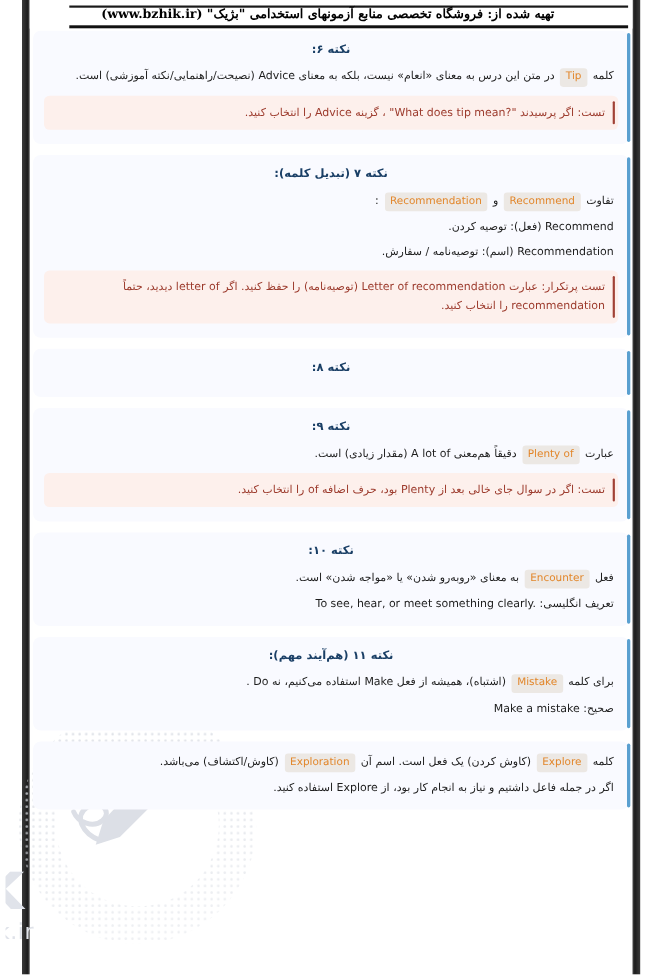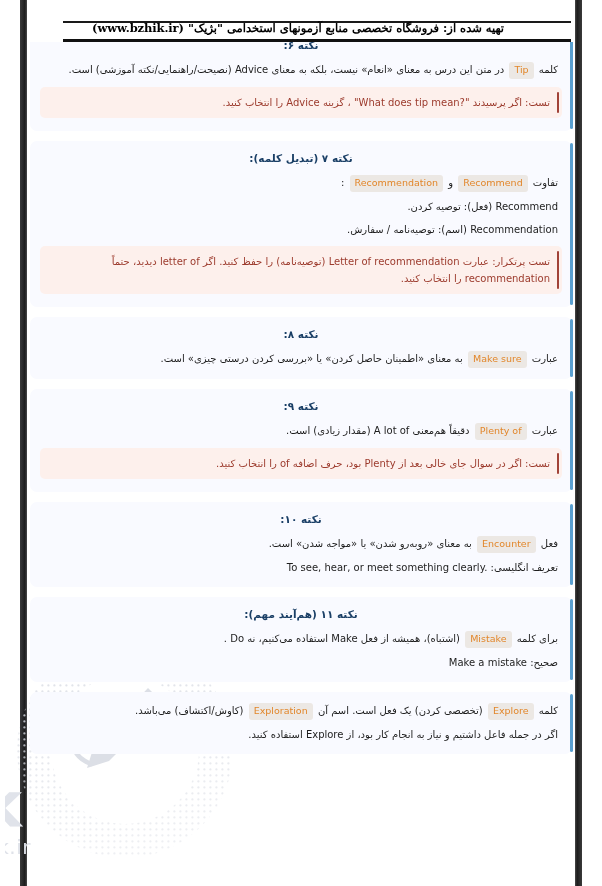--- a/index.html
+++ b/index.html
@@ -28,21 +28,21 @@
     bottom: 0;
     width: 7px;
     background: linear-gradient(to right, #3a3a3a 0%, #2a2a2a 40%, #1c1c1c 70%, #4a4a4a 100%);
   }
   .rail-left  { left: 20px; }
   .rail-right { right: 20px; background: linear-gradient(to left, #3a3a3a 0%, #2a2a2a 40%, #1c1c1c 70%, #4a4a4a 100%); }
 
   
   .header-band {
     position: absolute;
-    top: 16px;
+    top: 0;
     left: 27px;
     right: 27px;
     height: 26px;
     background: #ffffff;
     z-index: 40;
     overflow: hidden;
     padding-left: 15px;
   }
   .header-rule-top {
     position: absolute;
@@ -244,36 +244,35 @@
       <div class="card-title">نکته ۷ (تبدیل کلمه):</div>
       <div class="line"><span>تفاوت</span> <span class="kw">Recommend</span> <span>و</span> <span class="kw">Recommendation</span> <span>:</span> </div>
       <div class="line"><span class="ltr">Recommend</span> <span>(فعل): توصیه کردن.</span> </div>
       <div class="line"><span class="ltr">Recommendation</span> <span>(اسم): توصیه‌نامه / سفارش.</span> </div>
       <div class="alert">
         <div class="line"><span>تست پرتکرار: عبارت</span> <span class="ltr">Letter of recommendation</span> <span>(توصیه‌نامه) را حفظ کنید. اگر</span> <span class="ltr">letter of</span> <span>دیدید، حتماً</span> <span class="ltr">recommendation</span> <span>را انتخاب کنید.</span> </div>
       </div>
     </div>
     <div class="card">
       <div class="card-title">نکته ۸:</div>
-      <div class="line"><span>عبارت</span> <span class="kw">Make sure</span> <span>به معنای «اطمینان حاصل کردن» یا «بررسی کردن درستی چیزی» است.</span> </div>
     </div>
     <div class="card">
       <div class="card-title">نکته ۹:</div>
       <div class="line"><span>عبارت</span> <span class="kw">Plenty of</span> <span>دقیقاً هم‌معنی</span> <span class="ltr">A lot of</span> <span>(مقدار زیادی) است.</span> </div>
       <div class="alert">
         <div class="line"><span>تست: اگر در سوال جای خالی بعد از</span> <span class="ltr">Plenty</span> <span>بود، حرف اضافه</span> <span class="ltr">of</span> <span>را انتخاب کنید.</span> </div>
       </div>
     </div>
     <div class="card">
       <div class="card-title">نکته ۱۰:</div>
       <div class="line"><span>فعل</span> <span class="kw">Encounter</span> <span>به معنای «روبه‌رو شدن» یا «مواجه شدن» است.</span> </div>
       <div class="line"><span>تعریف انگلیسی:</span> <span class="ltr">To see, hear, or meet something clearly.</span> </div>
     </div>
     <div class="card">
       <div class="card-title">نکته ۱۱ (هم‌آیند مهم):</div>
       <div class="line"><span>برای کلمه</span> <span class="kw">Mistake</span> <span>(اشتباه)، همیشه از فعل</span> <span class="ltr">Make</span> <span>استفاده می‌کنیم، نه</span> <span class="ltr">Do</span> <span>.</span> </div>
       <div class="line"><span>صحیح:</span> <span class="ltr">Make a mistake</span> </div>
     </div>
     <div class="card">
-      <div class="line"><span>کلمه</span> <span class="kw">Explore</span> <span>(تخصصی کردن) یک فعل است. اسم آن</span> <span class="kw">Exploration</span> <span>(کاوش/اکتشاف) می‌باشد.</span> </div>
+      <div class="line"><span>کلمه</span> <span class="kw">Explore</span> <span>(کاوش کردن) یک فعل است. اسم آن</span> <span class="kw">Exploration</span> <span>(کاوش/اکتشاف) می‌باشد.</span> </div>
       <div class="line"><span>اگر در جمله فاعل داشتیم و نیاز به انجام کار بود، از</span> <span class="ltr">Explore</span> <span>استفاده کنید.</span> </div>
     </div>
   </div>
 
 </body></html>

